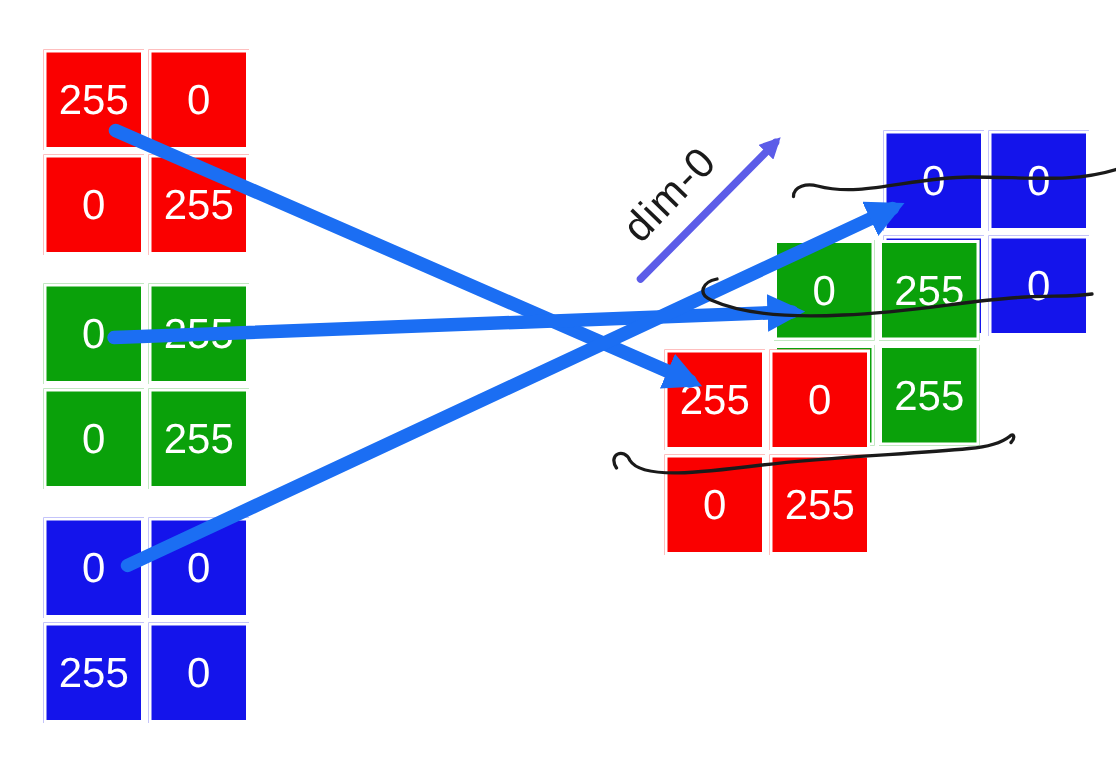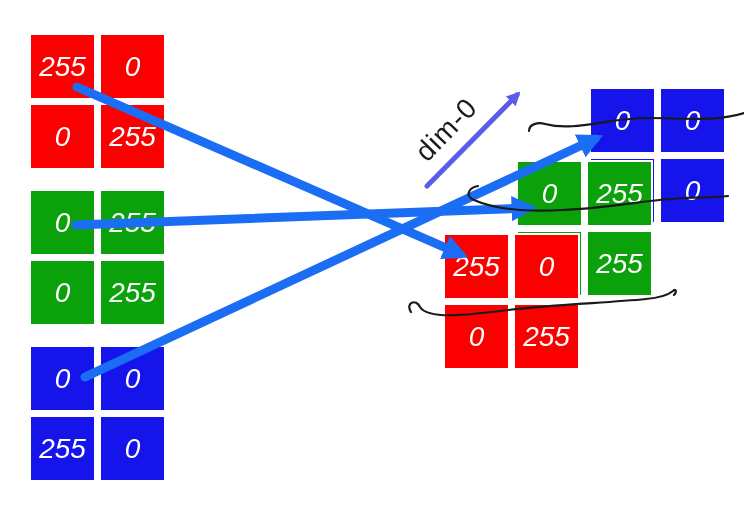--- a/index.html
+++ b/index.html
@@ -21,21 +21,20 @@
   .cell {
     box-sizing: border-box;
     border: 2px solid #ffffff;
     display: flex;
     align-items: center;
     justify-content: center;
     color: #ffffff;
     font-size: 28px;
     line-height: 1;
     user-select: none;
-    font-style: italic;
   }
   .layer-blue  { z-index: 1; }
   .layer-green { z-index: 2; }
   .layer-red   { z-index: 3; }
   .overlay {
     position: absolute;
     left: 0; top: 0;
     z-index: 10;
     pointer-events: none;
   }

